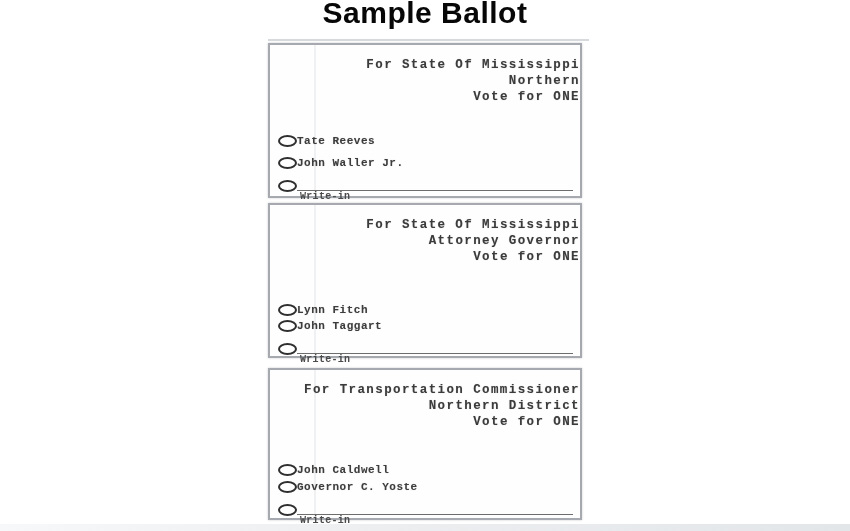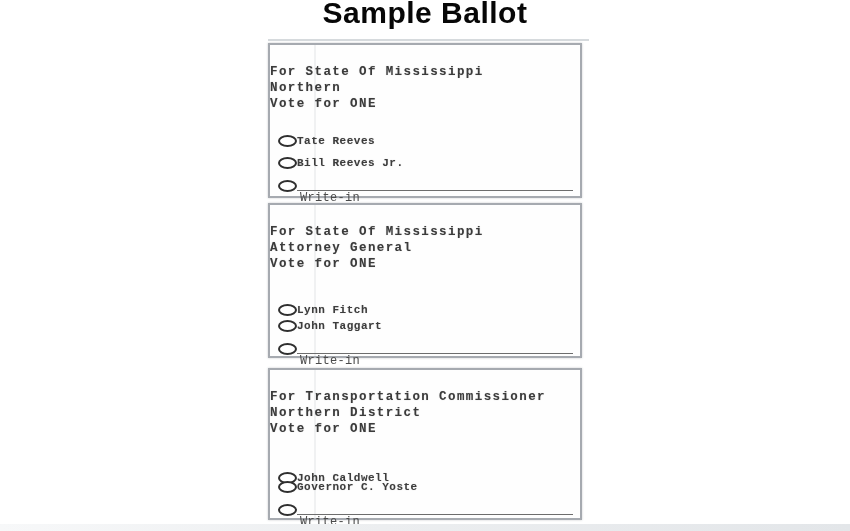--- a/index.html
+++ b/index.html
@@ -45,22 +45,22 @@
   .box3 { top: 368px; height: 152px; }
   .artifact-line {
     position: absolute;
     left: 44px; top: 0; bottom: 0;
     width: 2px;
     background: #f0f1f2;
     pointer-events: none;
   }
   .box-header {
     position: relative;
-    text-align: left;
-    padding-top: 19px;
+    text-align: right;
+    padding-top: 12px;
     font-size: 12.5px;
     font-weight: bold;
     letter-spacing: 1.4px;
     line-height: 16px;
     color: #3b3b3b;
     text-shadow: 0 0 1px rgba(80,80,80,0.35);
   }
   .cand-row, .writein-row {
     position: absolute;
     left: 8px; right: 7px;
@@ -88,22 +88,22 @@
     flex: 1;
     height: 0;
     border-bottom: 1.5px solid #6d6d6d;
     position: relative;
     transform: translateY(4px);
   }
   .writein-label {
     position: absolute;
     left: 3px;
     top: 1px;
-    font-size: 12px;
-    font-weight: normal;
+    font-size: 10px;
+    font-weight: bold;
     letter-spacing: 0.3px;
     color: #4a4a4a;
     white-space: nowrap;
   }
   .bottom-band {
     position: absolute;
     left: 0; right: 0; bottom: 0;
     height: 7px;
     background: linear-gradient(to right, #f7f8f9 0%, #eceef0 45%, #e3e6e9 100%);
   }
@@ -122,35 +122,35 @@
       <div>For State Of Mississippi</div>
       <div>Northern</div>
       <div>Vote for ONE</div>
     </div>
     <div class="cand-row" style="top:88px">
       <span class="oval"></span>
       <span class="cand-name">Tate Reeves</span>
     </div>
     <div class="cand-row" style="top:110px">
       <span class="oval"></span>
-      <span class="cand-name">Bill Reeves Jr.</span>
+      <span class="cand-name">John Waller Jr.</span>
     </div>
     <div class="writein-row" style="top:133px">
       <span class="oval"></span>
       <span class="writein-line">
         <span class="writein-label">Write-in</span>
       </span>
     </div>
   </section>
 
   <section class="ballot-box box2">
     <div class="artifact-line"></div>
     <div class="box-header">
       <div>For State Of Mississippi</div>
-      <div>Attorney General</div>
+      <div>Attorney Governor</div>
       <div>Vote for ONE</div>
     </div>
     <div class="cand-row" style="top:97px">
       <span class="oval"></span>
       <span class="cand-name">Lynn Fitch</span>
     </div>
     <div class="cand-row" style="top:113px">
       <span class="oval"></span>
       <span class="cand-name">John Taggart</span>
     </div>
@@ -162,21 +162,21 @@
     </div>
   </section>
 
   <section class="ballot-box box3">
     <div class="artifact-line"></div>
     <div class="box-header">
       <div>For Transportation Commissioner</div>
       <div>Northern District</div>
       <div>Vote for ONE</div>
     </div>
-    <div class="cand-row" style="top:100px">
+    <div class="cand-row" style="top:92px">
       <span class="oval"></span>
       <span class="cand-name">John Caldwell</span>
     </div>
     <div class="cand-row" style="top:109px">
       <span class="oval"></span>
       <span class="cand-name">Governor C. Yoste</span>
     </div>
     <div class="writein-row" style="top:132px">
       <span class="oval"></span>
       <span class="writein-line">

